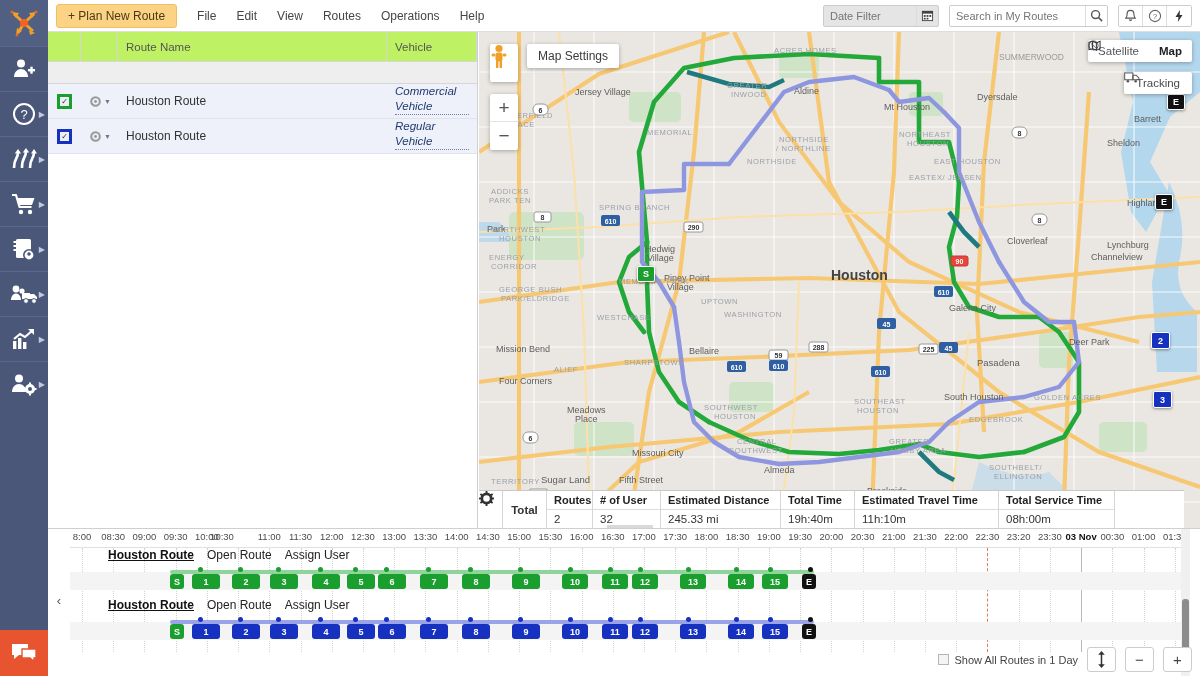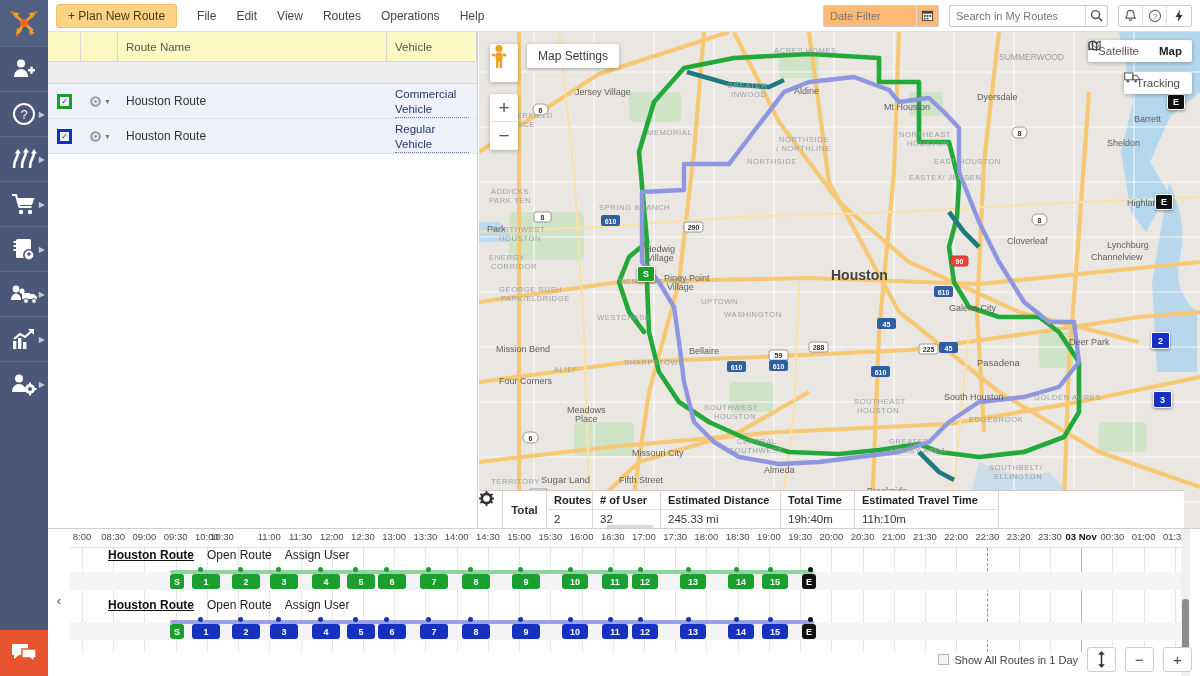--- a/index.html
+++ b/index.html
@@ -45,21 +45,21 @@
     background: #fcd385; border: 1px solid #f0c060; border-radius: 3px;
     padding: 4px 11px; font-size: 12px; color: #4a3a14; cursor: pointer;
     margin-right: 10px; white-space: nowrap;
   }
   .menu-item {
     padding: 4px 10px; font-size: 12px; color: #454545; cursor: pointer;
   }
   .top-right { margin-left: auto; display: flex; align-items: center; }
   .date-filter {
     display: flex; align-items: center; border: 1px solid #ccc; border-radius: 2px;
-    height: 22px; background: #fdba74; margin-right: 10px;
+    height: 22px; background: #e5e5e5; margin-right: 10px;
   }
   .date-filter input {
     border: 0; outline: 0; width: 92px; font-size: 11px; color: #555;
     padding: 0 6px; font-family: inherit; background: transparent;
   }
   .df-btn {
     width: 22px; height: 20px; border-left: 1px solid #ddd;
     display: flex; align-items: center; justify-content: center; cursor: pointer;
   }
   .search-box {
@@ -76,37 +76,37 @@
     border-right: 1px solid #ddd; cursor: pointer; background: #fff;
   }
   .icon-btn:last-child { border-right: 0; }
 
   
   .grid-panel {
     position: absolute; left: 48px; top: 32px; width: 430px; bottom: 148px;
     background: #fff; border-right: 1px solid #cfcfcf;
   }
   .grid-head {
-    display: flex; height: 30px; background: #fef9c3;
+    display: flex; height: 30px; background: #bef264;
     border-bottom: 1px solid #d6d6d6;
   }
   .gh { border-right: 1px solid #d6d6d6; display: flex; align-items: center;
         padding: 0 8px; font-size: 11.5px; color: #555; }
   .gh.c1 { width: 33px; } .gh.c2 { width: 37px; }
   .gh.c3 { flex: 1; } .gh.c4 { width: 90px; }
   .filter-row { height: 22px; background: #eee; border-bottom: 1px solid #d6d6d6; }
   .grid-row {
     display: flex; background: #eef0fa; border-bottom: 1px solid #e2e2ee;
     min-height: 35px; align-items: stretch; cursor: pointer;
   }
   .gc { display: flex; align-items: center; padding: 0 8px; font-size: 12px; color: #333; }
   .gc.c1 { width: 33px; justify-content: center; }
   .gc.c2 { width: 37px; }
   .gc.c3 { flex: 1; }
-  .gc.c4 { width: 90px; align-items: flex-end; }
+  .gc.c4 { width: 90px; align-items: flex-start; font-style: italic; }
   .cbx {
     width: 15px; height: 15px; border: 2px solid #1a9e2e; background: #1a9e2e;
     display: flex; align-items: center; justify-content: center; cursor: pointer;
   }
   .cbx.blue { border-color: #1630c0; background: #1630c0; }
   .cbx i { display:block; width: 9px; height: 9px; background: #eceff7;
            font-style: normal; font-size: 8px; line-height: 9px; text-align: center;
            color: #333; }
   .gear-cell { display: flex; align-items: center; gap: 2px; cursor: pointer; }
   .veh-link {
@@ -783,20 +783,24 @@
         <div class="st-v">245.33 mi</div>
       </div>
       <div class="st-col" style="width:74px;">
         <div class="st-h">Total Time</div>
         <div class="st-v">19h:40m</div>
       </div>
       <div class="st-col" style="width:144px;">
         <div class="st-h">Estimated Travel Time</div>
         <div class="st-v">11h:10m</div>
       </div>
+      <div class="st-col" style="width:116px;">
+        <div class="st-h">Total Service Time</div>
+        <div class="st-v">08h:00m</div>
+      </div>
       <div class="chev-down">⇩</div>
     </div>
   </div>
 
   <div class="timeline">
     <div class="tl-collapse">‹</div>
     <div class="tl-body">
       <div class="ruler" id="ruler">
           <div class="tick" style="left: 12px;">8:00</div>
           <div class="tick" style="left: 43.2222px;">08:30</div>

